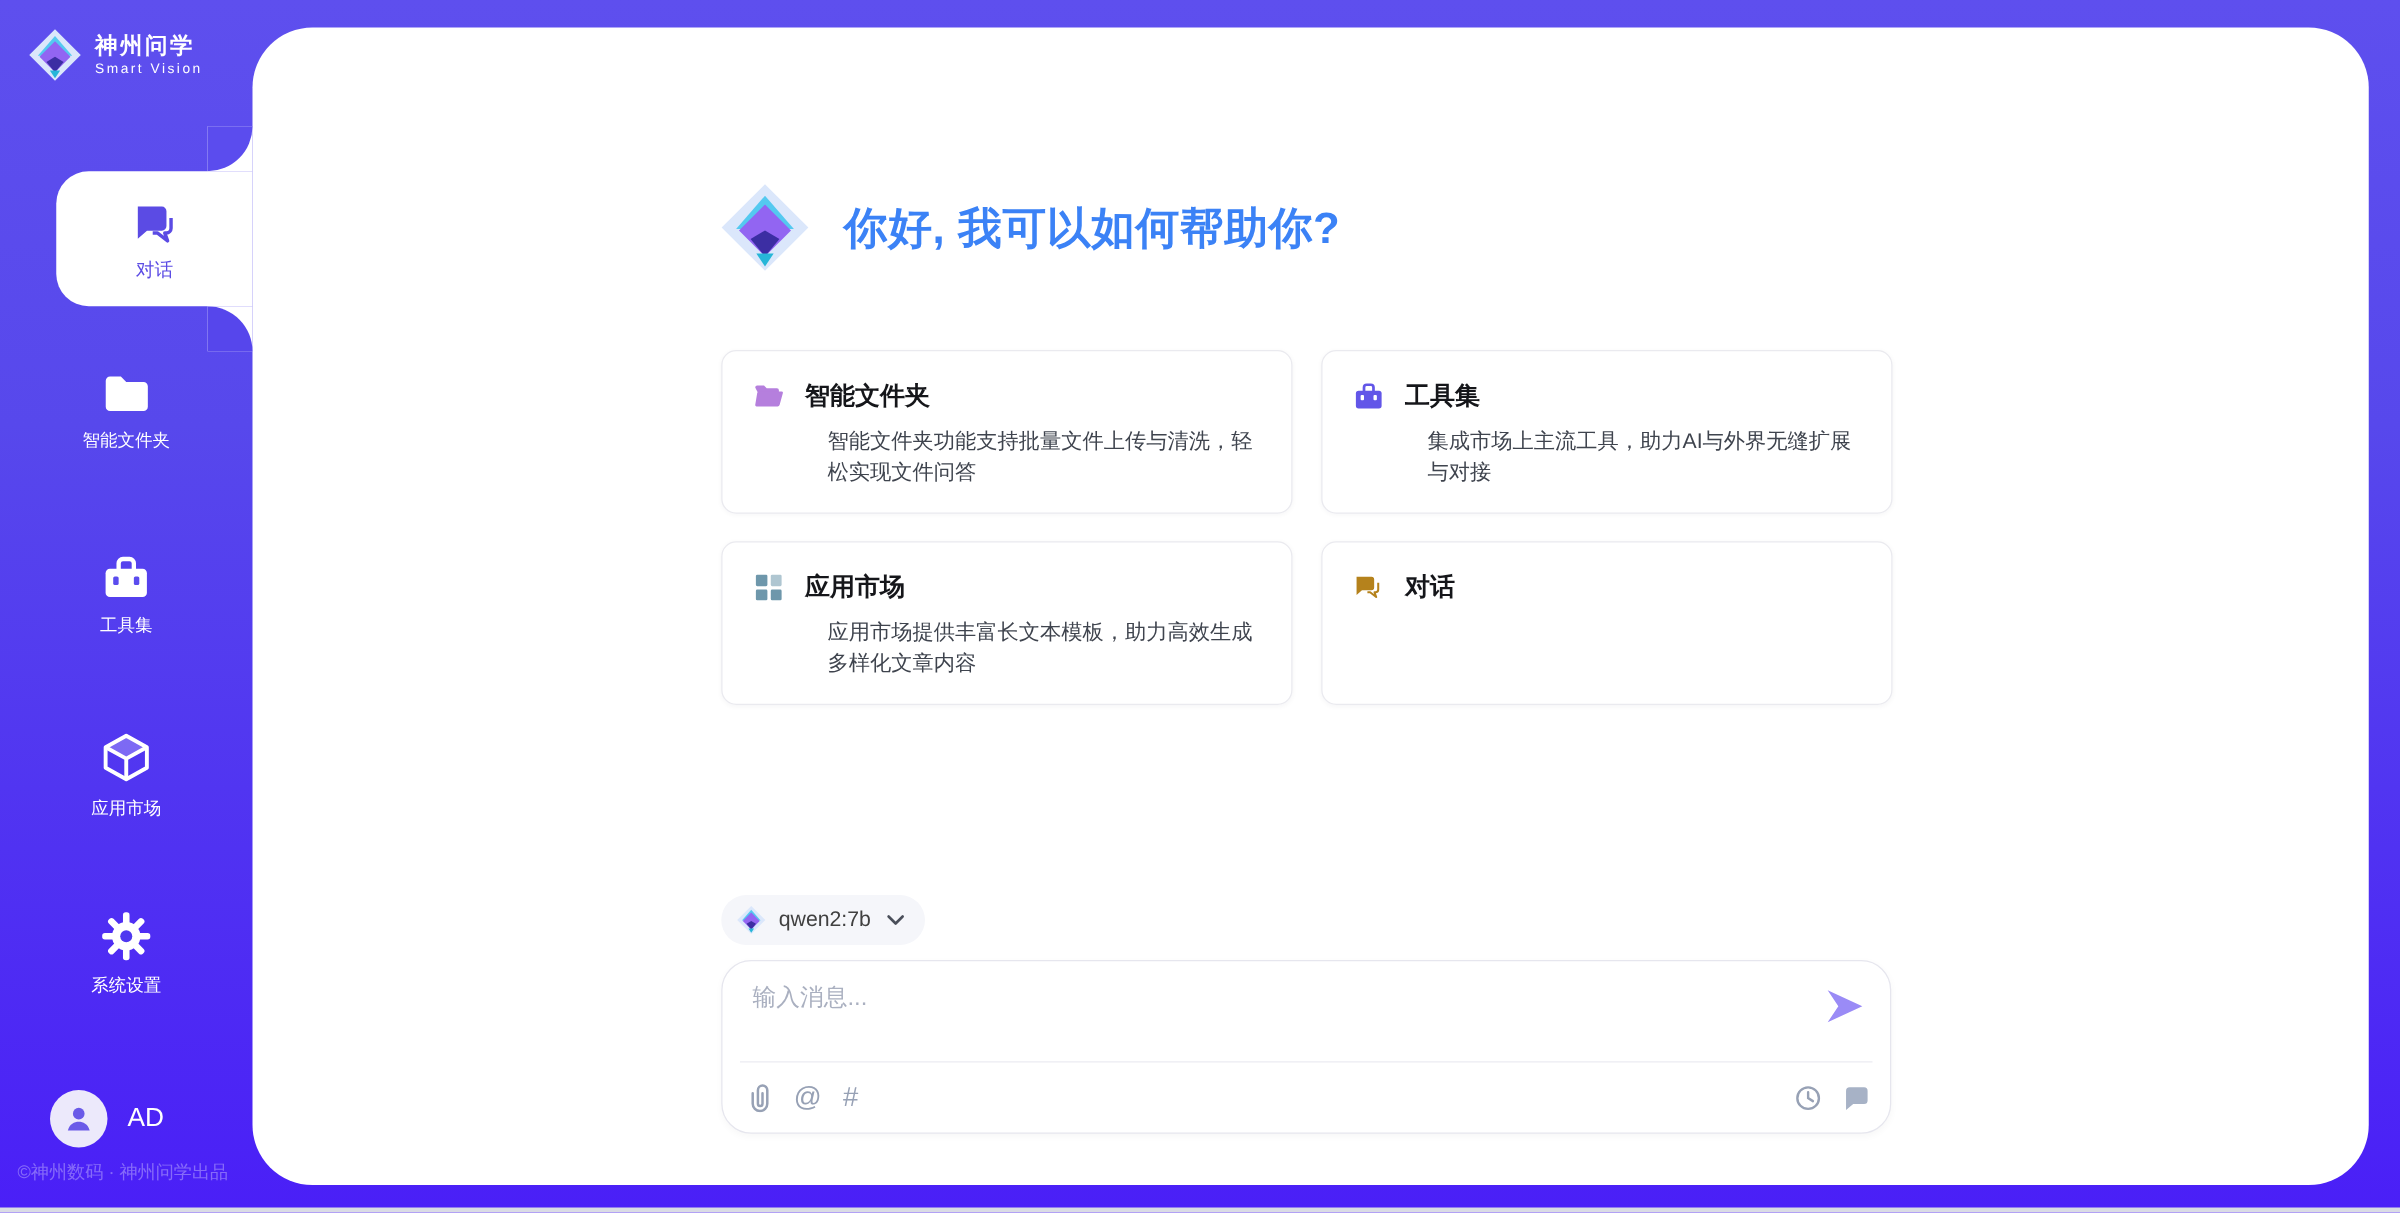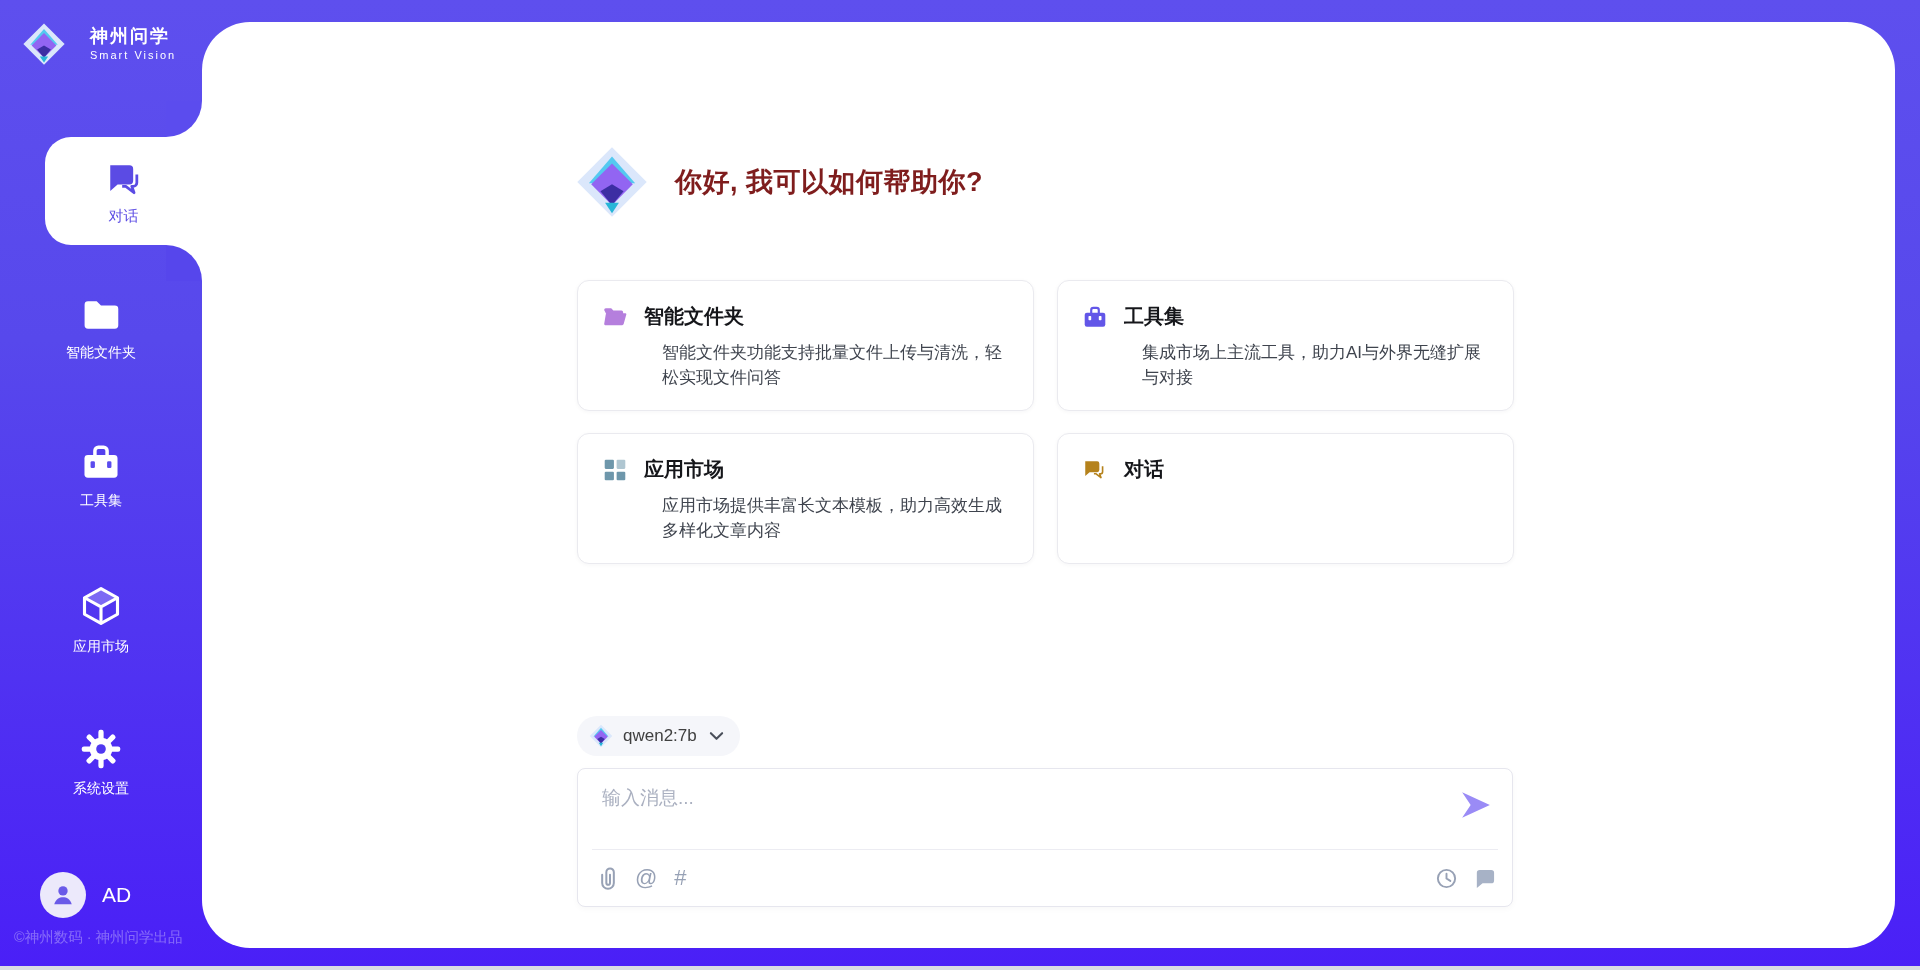--- a/index.html
+++ b/index.html
@@ -7,21 +7,21 @@
   body{position:relative;background:linear-gradient(180deg,#5e4fee 0%,#5748ec 35%,#4a1ff7 100%);}
 
   
   .main-panel{position:absolute;left:202px;top:22px;right:25px;bottom:22px;
     background:#fff;border-radius:48px;}
 
   .bottom-edge{position:absolute;left:0;right:0;bottom:0;height:4px;background:#d9dbe4;z-index:50;}
 
   
   .sidebar{position:absolute;left:0;top:0;width:202px;bottom:0;z-index:10;}
-  .brand{position:absolute;left:22px;top:22px;display:flex;align-items:center;gap:24px;}
+  .brand{position:absolute;left:22px;top:22px;display:flex;align-items:center;gap:10px;}
   .brand .gem{width:44px;height:44px;}
   .brand-text{display:flex;flex-direction:column;line-height:1.15;}
   .brand-cn{color:#fff;font-size:18px;font-weight:bold;letter-spacing:2px;}
   .brand-en{color:#fff;font-size:11px;letter-spacing:2px;margin-top:2px;}
 
   .nav-active{position:absolute;left:45px;top:137px;width:157px;height:108px;background:#fff;
     border-radius:26px 0 0 26px;display:flex;flex-direction:column;align-items:center;
     justify-content:center;color:#5b4be4;cursor:pointer;}
   .nav-active .label{font-size:15px;margin-top:6px;color:#5b4be4;}
   .flare{position:absolute;left:166px;width:36px;height:36px;background:#fff;}
@@ -38,21 +38,21 @@
   .user{position:absolute;left:40px;top:872px;display:flex;align-items:center;gap:16px;cursor:pointer;}
   .avatar{width:46px;height:46px;border-radius:50%;background:#ece9fb;display:flex;
     align-items:center;justify-content:center;}
   .user-name{color:#fff;font-size:21px;}
   .side-footer{position:absolute;left:14px;top:928px;width:200px;font-size:14.5px;
     color:rgba(255,255,255,0.33);white-space:nowrap;}
 
   
   .greeting{position:absolute;left:573px;top:145px;display:flex;align-items:center;gap:24px;z-index:20;}
   .greeting .gem{width:78px;height:74px;}
-  .greeting-text{font-size:27px;font-weight:bold;color:#7f1d1d;letter-spacing:0.5px;}
+  .greeting-text{font-size:35px;font-weight:bold;color:#3b82f6;letter-spacing:0.5px;}
 
   
   .cards{position:absolute;left:577px;top:280px;width:937px;display:grid;
     grid-template-columns:1fr 1fr;gap:22px 23px;z-index:20;}
   .card{box-sizing:border-box;background:#fff;border:1px solid #eaeaef;border-radius:12px;
     padding:22px 24px 20px;min-height:126px;box-shadow:0 1px 4px rgba(20,20,40,0.04);cursor:pointer;}
   .card-head{display:flex;align-items:center;gap:16px;}
   .card-head .cicon{width:26px;height:26px;flex:0 0 26px;}
   .card-title{font-size:20px;font-weight:bold;color:#15161a;}
   .card-desc{margin-left:60px;margin-top:10px;font-size:17px;color:#3f444e;line-height:25px;}
@@ -60,21 +60,21 @@
   .card.c2 .cicon{color:#6e97ab;} .card.c3 .cicon{color:#b5821c;}
 
   
   .model-pill{position:absolute;left:577px;top:716px;height:40px;padding:0 16px 0 12px;
     background:#f5f6fa;border-radius:20px;display:flex;align-items:center;gap:10px;z-index:20;cursor:pointer;}
   .model-pill .gem{width:24px;height:24px;}
   .model-name{font-size:17px;color:#404040;}
   .chevron{width:15px;height:10px;margin-left:2px;}
 
   .composer{position:absolute;left:577px;top:768px;width:936px;height:139px;box-sizing:border-box;
-    background:#fff;border:1px solid #e6e6ee;border-radius:8px;z-index:20;
+    background:#fff;border:1px solid #e6e6ee;border-radius:24px;z-index:20;
     box-shadow:0 2px 6px rgba(0,0,0,0.03);}
   .composer textarea{position:absolute;left:22px;top:14px;width:850px;height:58px;border:none;
     outline:none;resize:none;background:transparent;font-family:inherit;font-size:19px;color:#3a3f4a;}
   .composer textarea::placeholder{color:#aab0c0;}
   .send-btn{position:absolute;right:20px;top:20px;width:32px;height:32px;border:none;
     background:transparent;padding:0;cursor:pointer;}
   .composer-divider{position:absolute;left:14px;right:14px;top:80px;border-top:1px solid #ececf2;}
   .composer-toolbar{position:absolute;left:20px;right:16px;top:92px;height:34px;display:flex;
     align-items:center;gap:17px;color:#97a1b5;}
   .tool-btn{border:none;background:transparent;padding:0;color:#97a1b5;cursor:pointer;

